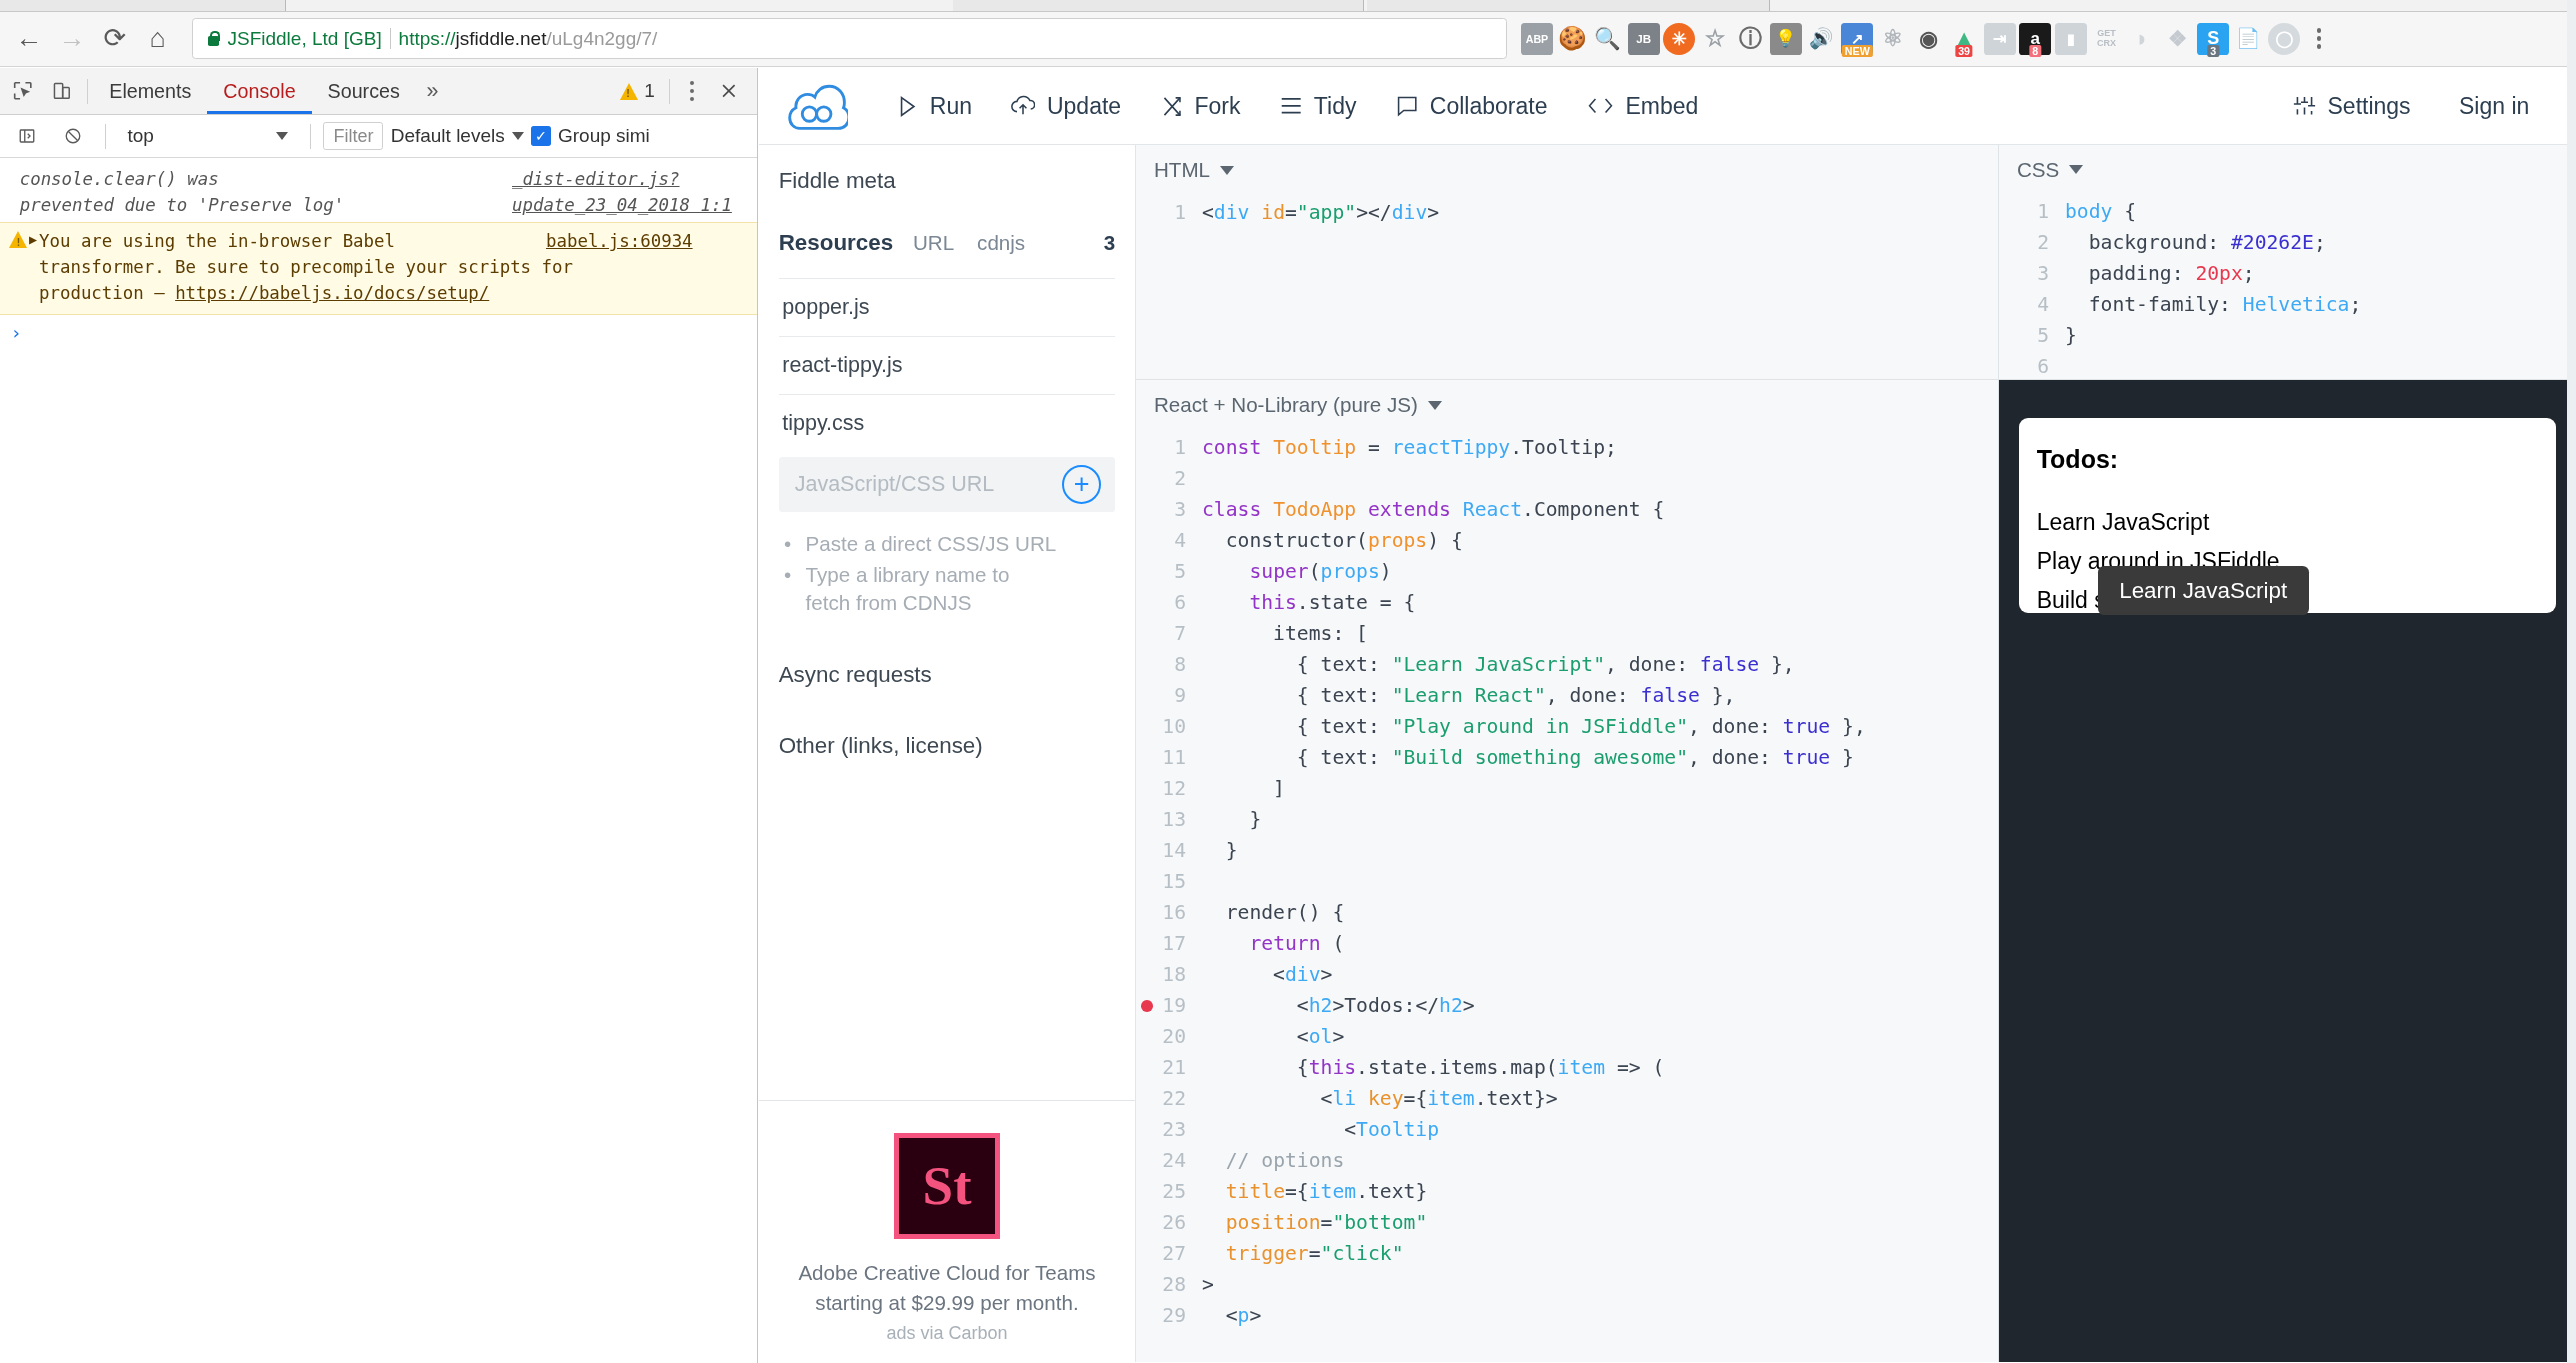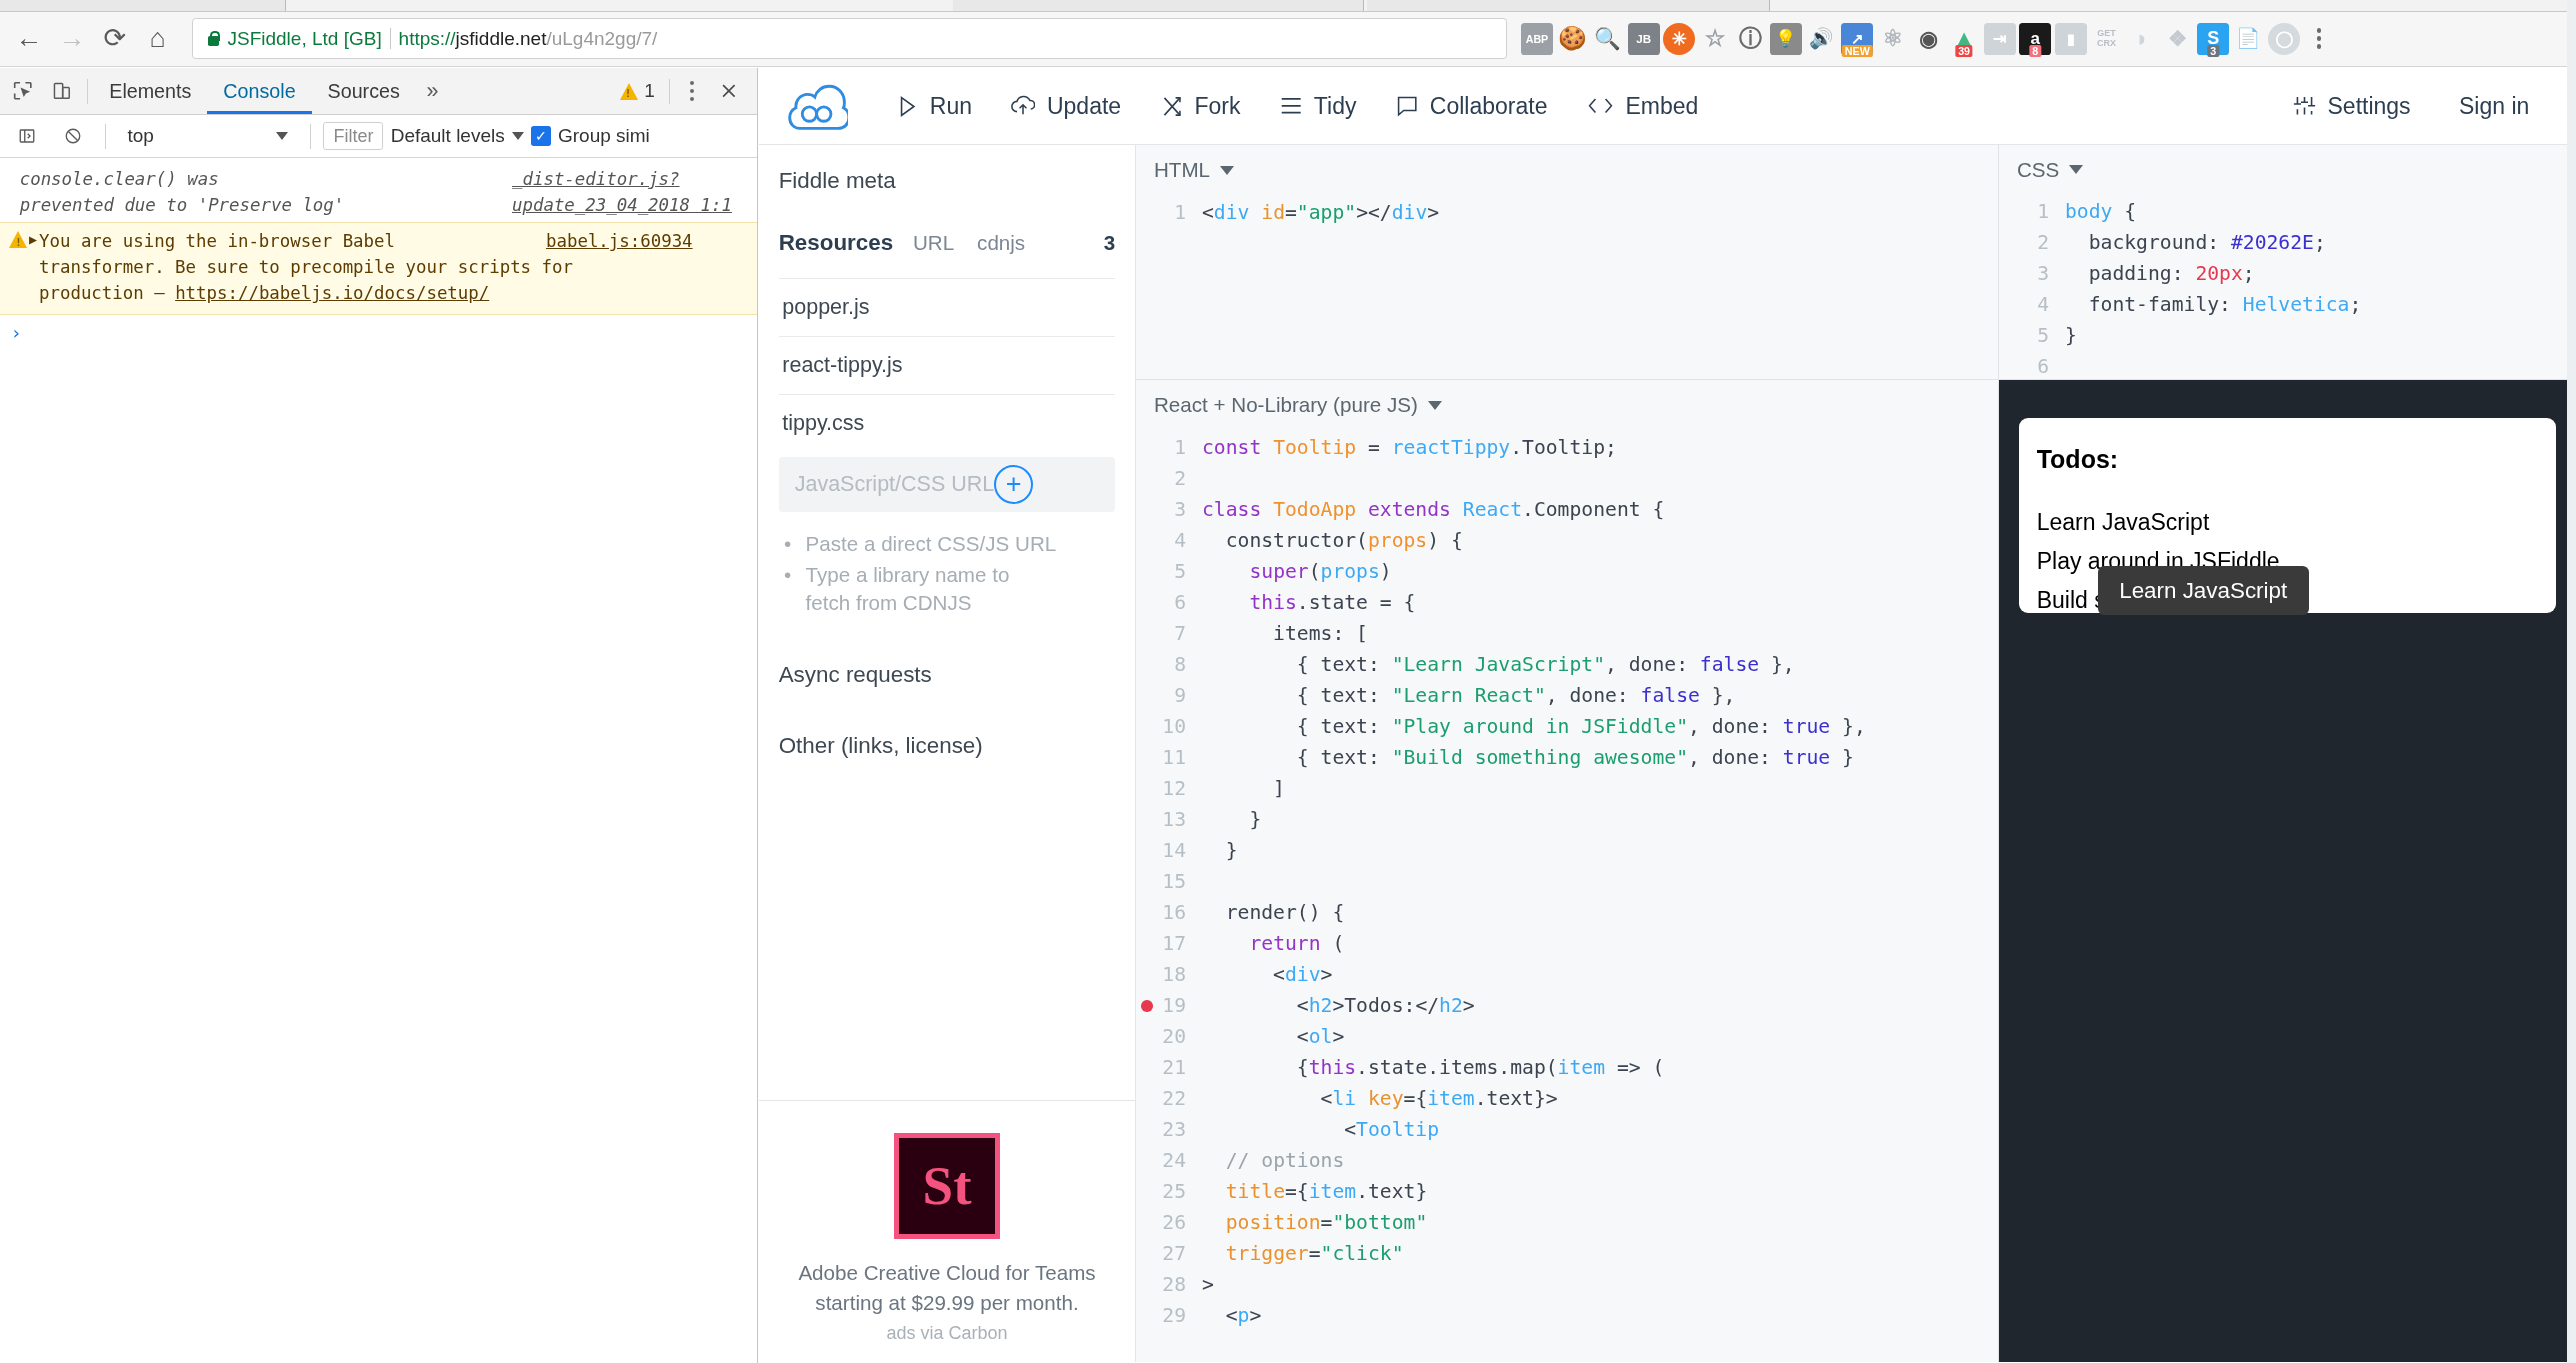--- a/index.html
+++ b/index.html
@@ -62,21 +62,21 @@
   .dt-tabbar {
     height:47px; background:#f3f3f3; border-bottom:0.9px solid #cfcfcf;
     display:flex; align-items:center; gap:0; padding:0 3.6px; position:relative;
   }
   .dt-iconbtn { width:39px;height:39px;display:flex;align-items:center;justify-content:center;color:#5a5a5a; }
   .dt-sep { width:0.9px;height:25px;background:#d0d0d0;margin:0 5.4px; }
   .dt-tab {
     padding:0 16px; height:46px; display:flex; align-items:center;
     font-size:19.7px; color:#3b3b3b; position:relative;
   }
-  .dt-tab.active { color:#0369a1; }
+  .dt-tab.active { color:#b91c1c; }
   .dt-tab.active::after {
     content:""; position:absolute; left:0; right:0; bottom:0; height:2.7px; background:#1a73e8;
   }
   .dt-more { padding:0 10.7px; font-size:21.5px; color:#5a5a5a; display:flex;align-items:center;height:46px; }
   .dt-right { margin-left:auto; display:flex; align-items:center; gap:1.8px; padding-right:5.4px; }
   .warn-chip { display:flex;align-items:center;gap:6.3px;font-size:19px;color:#3b3b3b;padding:0 7.2px; }
   .tri-warn { width:0;height:0;border-left:9.8px solid transparent;border-right:9.8px solid transparent;border-bottom:17px solid #f5b400;position:relative; }
   .tri-warn::after{content:"!";position:absolute;left:-2.7px;top:4.5px;font-size:10.7px;color:#7a5c00;font-weight:bold;}
 
   .dt-filterbar {
@@ -131,21 +131,21 @@
   .res-head { display:flex; align-items:baseline; margin-bottom:21.5px; }
   .res-head .lbl { font-size:22.4px; font-weight:bold; color:#2c3e50; }
   .res-head .url { font-size:20.6px; color:#7b8794; margin-left:19.7px; }
   .res-head .cdnjs { font-size:20.6px; color:#7b8794; margin-left:23px; }
   .res-head .count { font-size:20.6px; font-weight:bold; color:#2c3e50; margin-left:auto; }
   .res-item {
     border-top:0.9px solid #e8ebed; padding:16px 3.6px; font-size:21.5px; color:#3d4852;
   }
   .res-input {
     background:#f1f3f5; border-radius:3.6px; height:55px; display:flex; align-items:center;
-    padding:0 14.3px 0 16px; margin-top:5.4px;
+    justify-content:space-between; padding:0 14.3px 0 16px; margin-top:5.4px;
   }
   .res-input .ph { font-size:21.5px; color:#b4bbc2; }
   .plus {
     width:39px;height:39px;border-radius:50%;border:2.7px solid #1a8cff;color:#1a8cff;
     display:flex;align-items:center;justify-content:center;font-size:27px;line-height:1;
   }
   .hints { margin:18px 0 0 5.4px; }
   .hint { display:flex; gap:14.3px; font-size:20.6px; color:#a6adb4; line-height:1.35; margin-bottom:3.6px; }
   .hint .dot { color:#a6adb4; font-size:20.6px; line-height:1.35; }
   .meta-sect { font-size:22.4px; color:#3d4852; margin-top:45px; }

